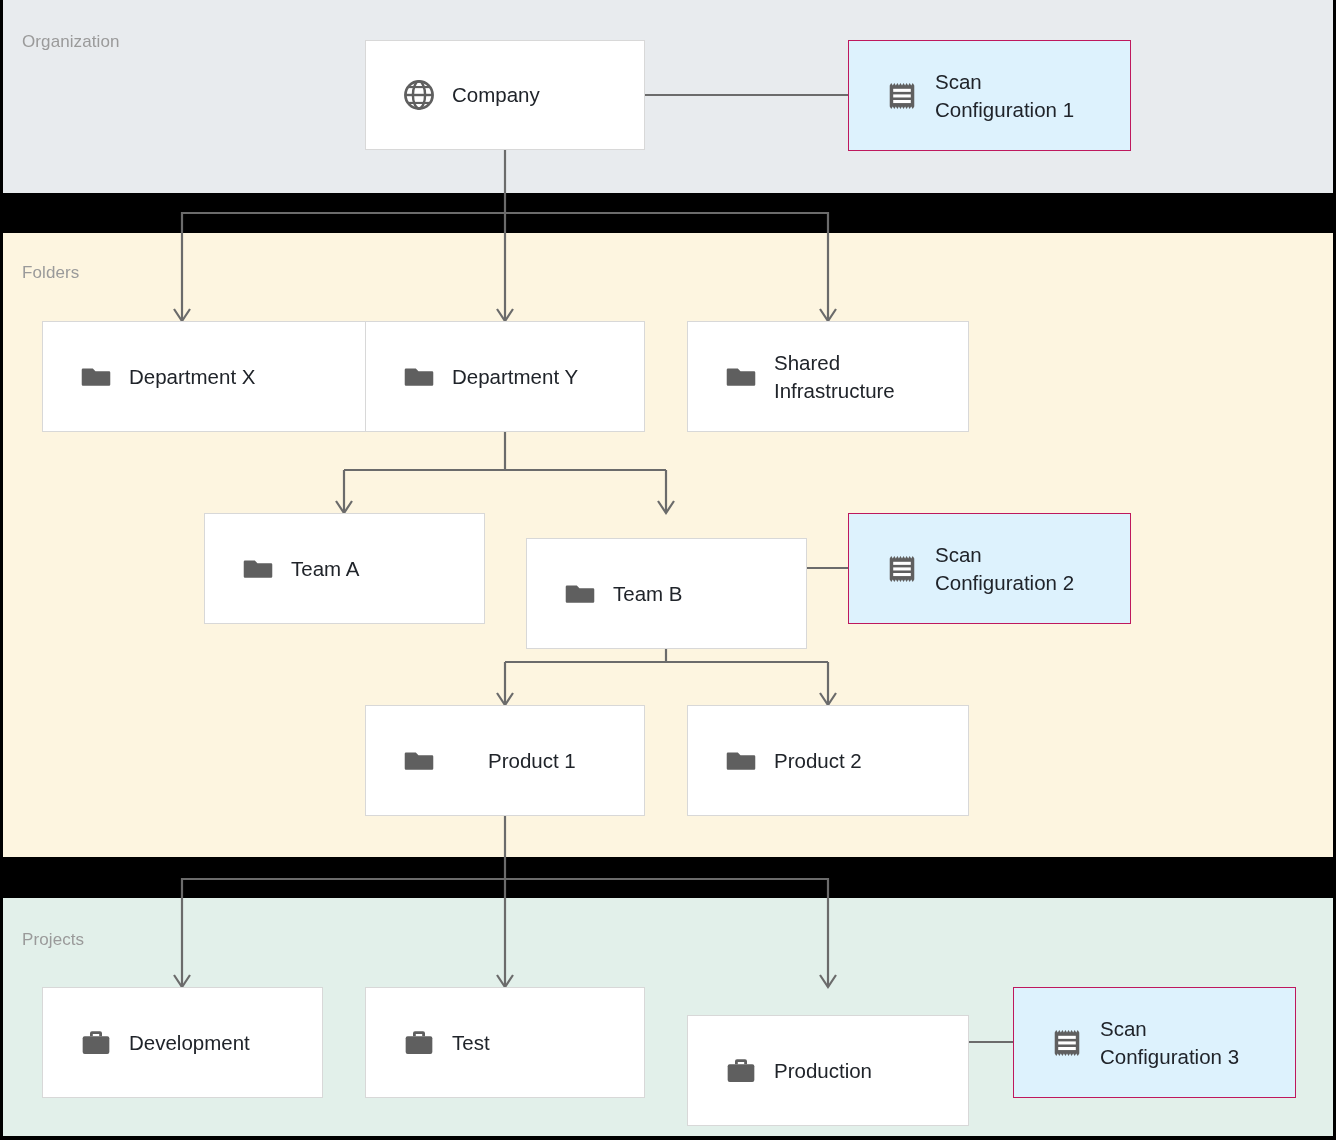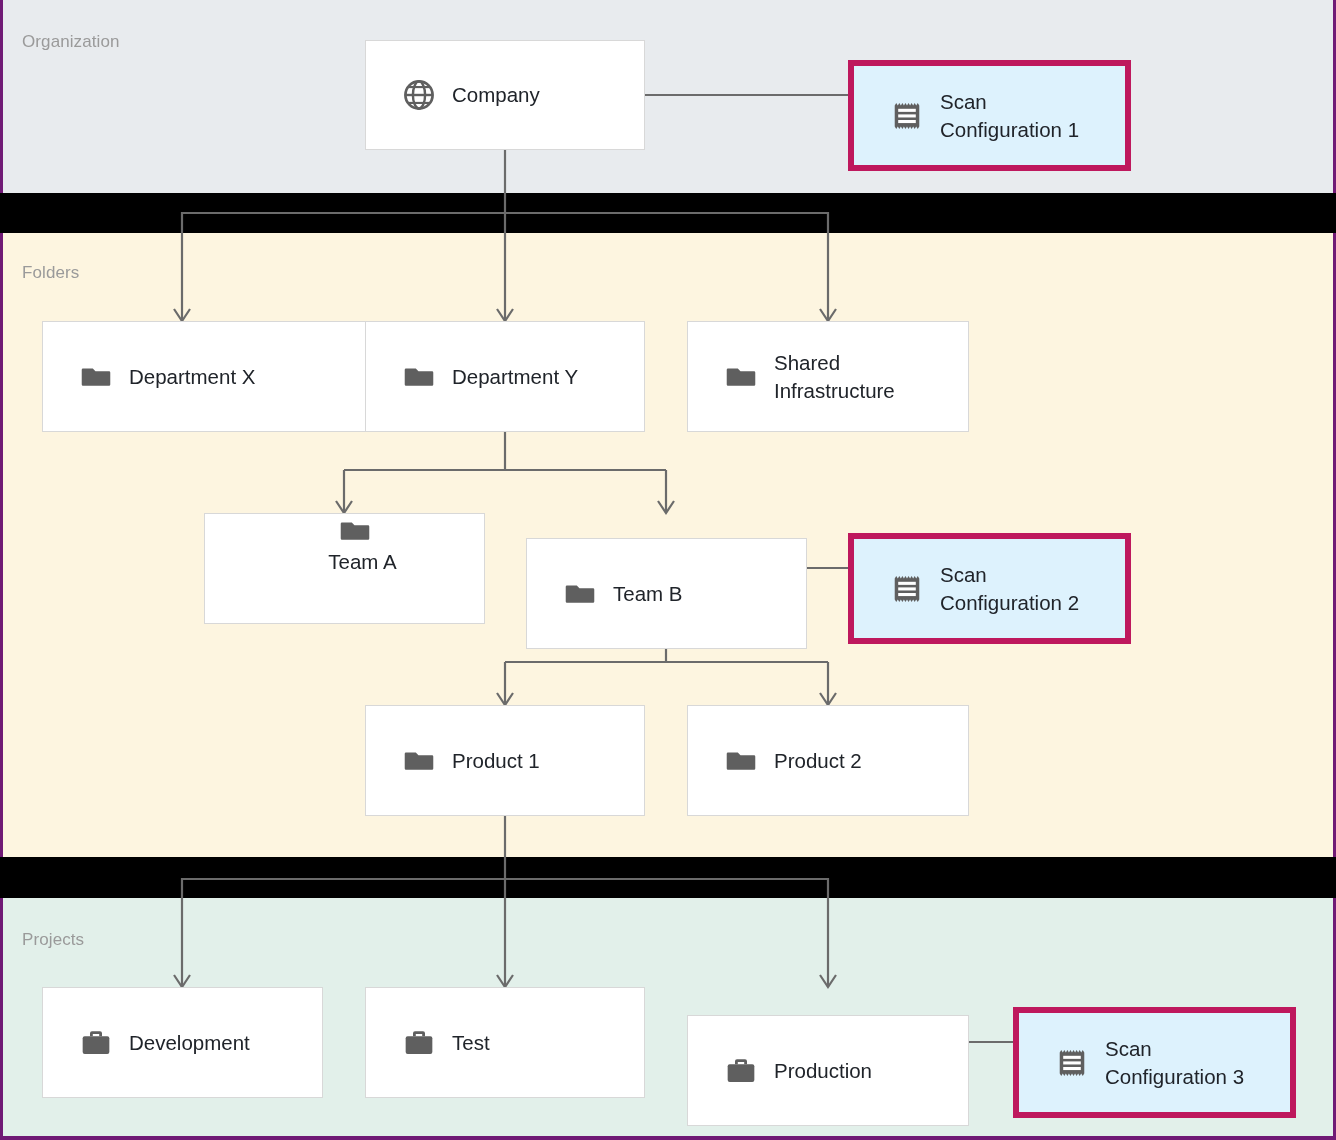--- a/index.html
+++ b/index.html
@@ -7,21 +7,21 @@
     padding: 0;
     background: #ffffff;
   }
   body {
     font-family: "Liberation Sans", sans-serif;
   }
   #diagram-root {
     position: relative;
     width: 1336px;
     height: 1140px;
-    background: #701a75;
+    background: #000000;
     overflow: hidden;
   }
   .band {
     position: absolute;
     left: 3px;
     width: 1330px;
   }
   .band-label {
     position: absolute;
     font-size: 17px;
@@ -39,22 +39,21 @@
     position: absolute;
     box-sizing: border-box;
     display: flex;
     align-items: center;
     background: #ffffff;
     border: 1px solid #d8d8d8;
     padding-left: 36px;
   }
   .node.scan {
     background: #ddf2fd;
-    border: 6px solid #be185d;
-    margin-top: 20px;
+    border: 1px solid #be185d;
   }
   .node-icon {
     flex: 0 0 auto;
     width: 34px;
     height: 34px;
     margin-right: 16px;
     display: flex;
     align-items: center;
     justify-content: center;
   }
@@ -170,21 +169,21 @@
       </div>
       <div class="node" style="left: 687px; top: 321px; width: 282px; height: 111px;">
         <span class="node-icon">
           <svg width="32" height="32" viewBox="0 0 24 24">
             <path d="M2.2 5.6 h7.4 l2.0 2.1 h10.2 a0.9 0.9 0 0 1 0.9 0.9 v9.0 a0.9 0.9 0 0 1 -0.9 0.9 h-19.6 a0.9 0.9 0 0 1 -0.9 -0.9 v-11.1 a0.9 0.9 0 0 1 0.9 -0.9 z" fill="#5f5f5f"></path>
           </svg>
         </span>
         <span class="node-label">Shared
 Infrastructure</span>
       </div>
-      <div class="node" style="left: 204px; top: 513px; width: 281px; height: 111px; flex-direction: column;">
+      <div class="node" style="left: 204px; top: 513px; width: 281px; height: 111px;">
         <span class="node-icon">
           <svg width="32" height="32" viewBox="0 0 24 24">
             <path d="M2.2 5.6 h7.4 l2.0 2.1 h10.2 a0.9 0.9 0 0 1 0.9 0.9 v9.0 a0.9 0.9 0 0 1 -0.9 0.9 h-19.6 a0.9 0.9 0 0 1 -0.9 -0.9 v-11.1 a0.9 0.9 0 0 1 0.9 -0.9 z" fill="#5f5f5f"></path>
           </svg>
         </span>
         <span class="node-label">Team A</span>
       </div>
       <div class="node" style="left: 526px; top: 538px; width: 281px; height: 111px;">
         <span class="node-icon">
           <svg width="32" height="32" viewBox="0 0 24 24">
@@ -198,21 +197,21 @@
           <svg width="32" height="32" viewBox="0 0 24 24">
             <path d="M 2.8 4.2 L 3.95 2.2 L 5.10 4.2 L 6.25 2.2 L 7.40 4.2 L 8.55 2.2 L 9.70 4.2 L 10.85 2.2 L 12.00 4.2 L 13.15 2.2 L 14.30 4.2 L 15.45 2.2 L 16.60 4.2 L 17.75 2.2 L 18.90 4.2 L 20.05 2.2 L 21.20 4.2 L 21.2 19.8 L 20.05 21.8 L 18.90 19.8 L 17.75 21.8 L 16.60 19.8 L 15.45 21.8 L 14.30 19.8 L 13.15 21.8 L 12.00 19.8 L 10.85 21.8 L 9.70 19.8 L 8.55 21.8 L 7.40 19.8 L 6.25 21.8 L 5.10 19.8 L 3.95 21.8 L 2.80 19.8 Z" fill="#5f5f5f"></path>
             <rect x="5.4" y="6.6" width="13.2" height="2.3" fill="#ffffff"></rect>
             <rect x="5.4" y="10.8" width="13.2" height="2.3" fill="#ffffff"></rect>
             <rect x="5.4" y="15.0" width="13.2" height="2.3" fill="#ffffff"></rect>
           </svg>
         </span>
         <span class="node-label">Scan
 Configuration 2</span>
       </div>
-      <div class="node" style="left: 365px; top: 705px; width: 280px; height: 111px;">
+      <div class="node" style="left: 365px; top: 705px; width: 280px; height: 111px; gap: 36px;">
         <span class="node-icon">
           <svg width="32" height="32" viewBox="0 0 24 24">
             <path d="M2.2 5.6 h7.4 l2.0 2.1 h10.2 a0.9 0.9 0 0 1 0.9 0.9 v9.0 a0.9 0.9 0 0 1 -0.9 0.9 h-19.6 a0.9 0.9 0 0 1 -0.9 -0.9 v-11.1 a0.9 0.9 0 0 1 0.9 -0.9 z" fill="#5f5f5f"></path>
           </svg>
         </span>
         <span class="node-label">Product 1</span>
       </div>
       <div class="node" style="left: 687px; top: 705px; width: 282px; height: 111px;">
         <span class="node-icon">
           <svg width="32" height="32" viewBox="0 0 24 24">

